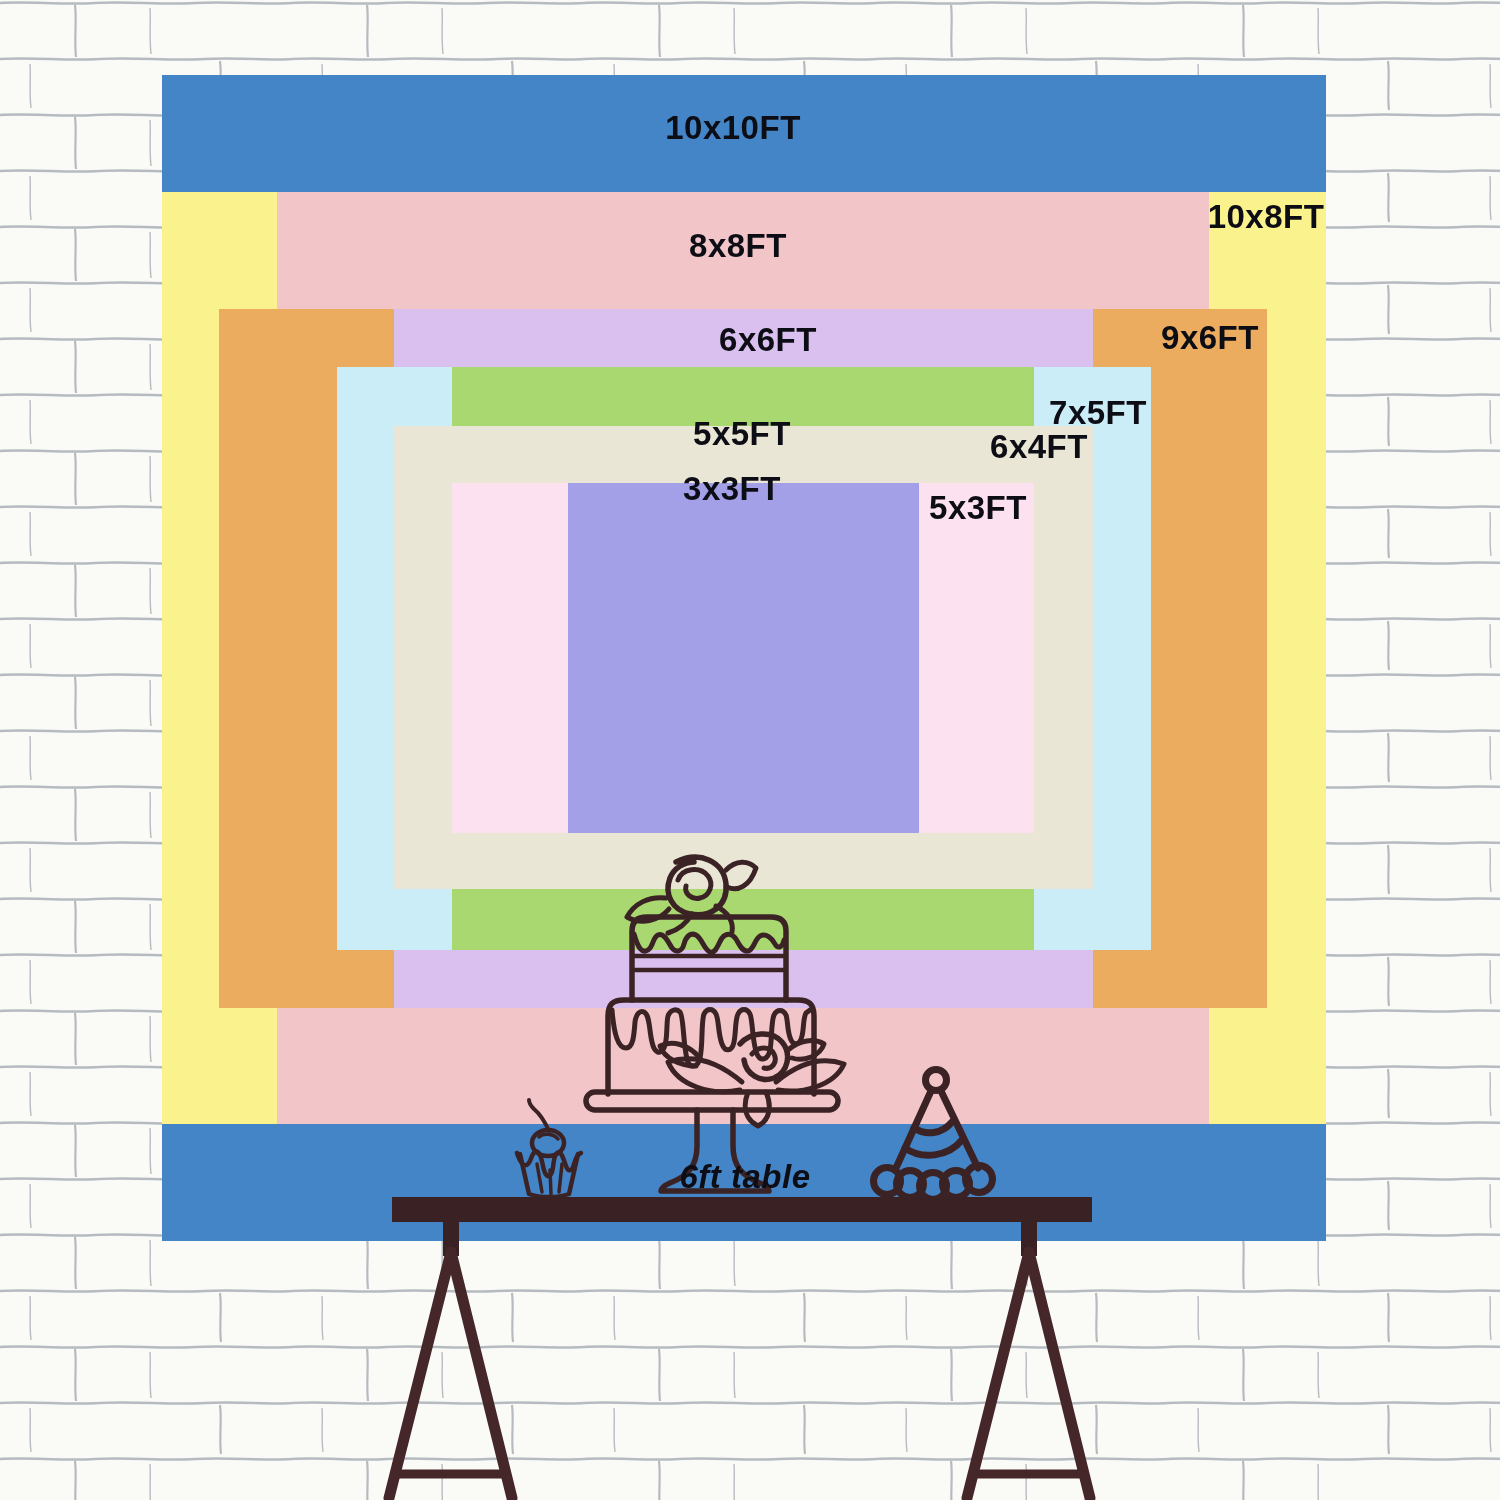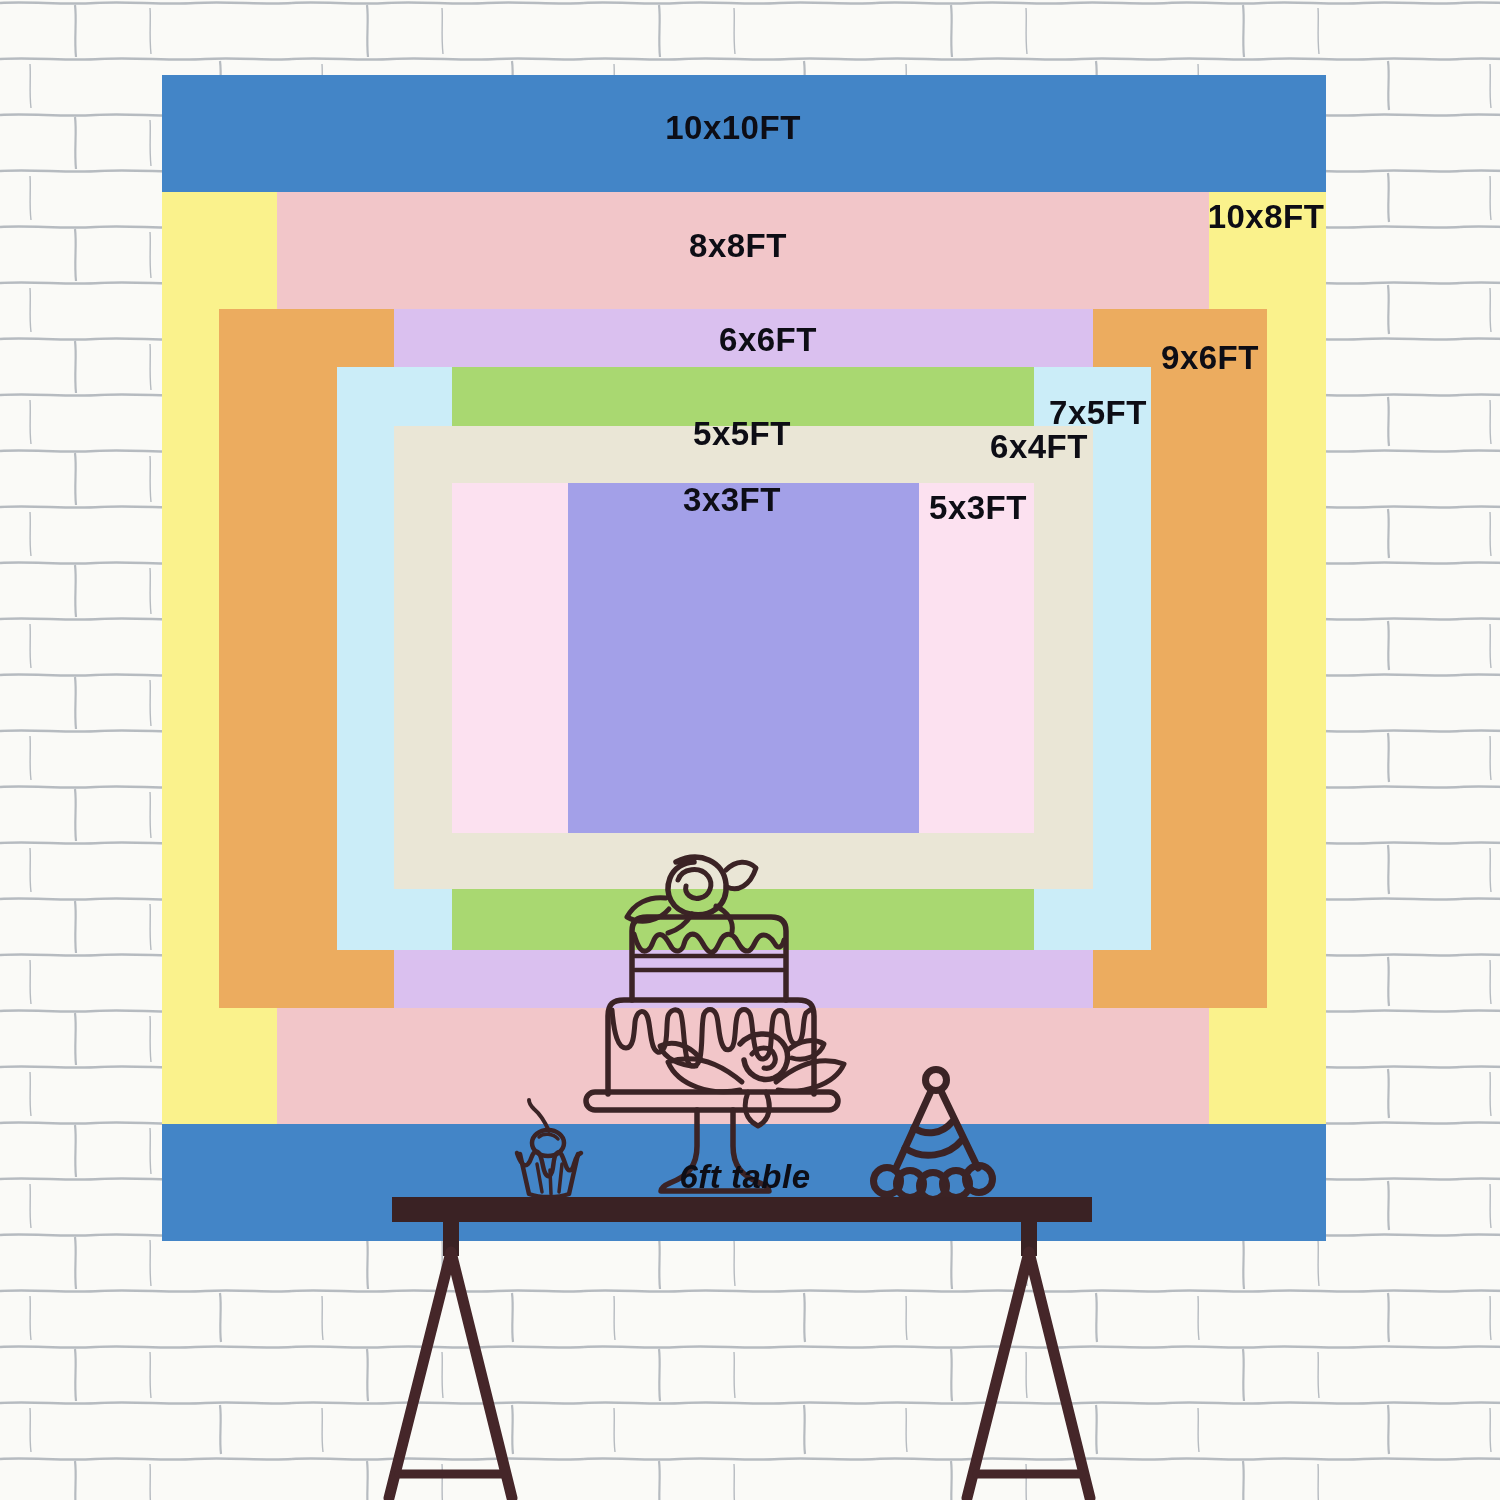--- a/index.html
+++ b/index.html
@@ -23,27 +23,27 @@
   .band-3x3  {left:568px;top:483px;width:351px;height:350px;}
   .label{
     position:absolute;z-index:4;
     transform:translate(-50%,-50%);
     font-size:33px;font-weight:600;letter-spacing:.5px;
     color:var(--label-color,#0D0D15);white-space:nowrap;
   }
   .lbl-10x10{left:733px;top:128px;}
   .lbl-10x8 {left:1266px;top:217px;}
   .lbl-8x8  {left:738px;top:217px;margin-top:29px;}
-  .lbl-9x6  {left:1210px;top:358px;text-align:right;}
+  .lbl-9x6  {left:1210px;top:338px;text-align:right;}
   .lbl-6x6  {left:740px;top:340px;margin-left:28px;}
   .lbl-7x5  {left:1098px;top:413px;}
   .lbl-5x5  {left:742px;top:394px;margin-top:40px;}
   .lbl-6x4  {left:1039px;top:447px;text-align:right;}
   .lbl-5x3  {left:978px;top:508px;}
-  .lbl-3x3  {left:732px;top:500px;}
+  .lbl-3x3  {left:732px;top:489px;}
   .lbl-table{left:745px;top:1177px;font-style:italic;}
   .doodles{position:absolute;left:0;top:0;z-index:3;}
   .doodles .stroke{
     fill:none;stroke:var(--doodle-stroke,#3B2325);
     stroke-linecap:round;stroke-linejoin:round;
   }
   .doodles .fillsolid{fill:var(--table-color,#3A2224);}
   .doodles .leg{stroke:var(--leg-color,#452629);}
   .mortar{stroke:var(--mortar,#7E8694);fill:none;opacity:.55;}
 </style>

